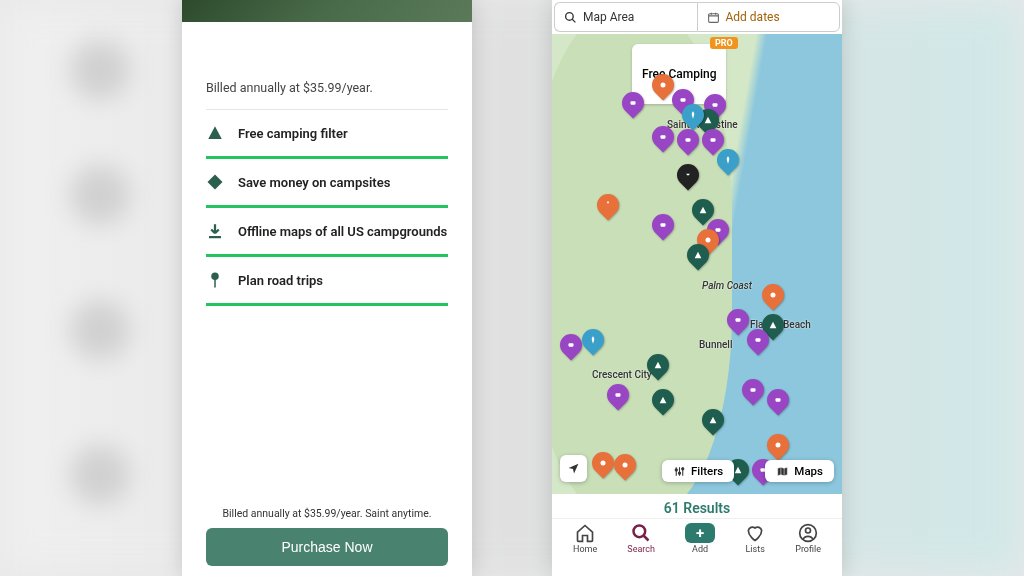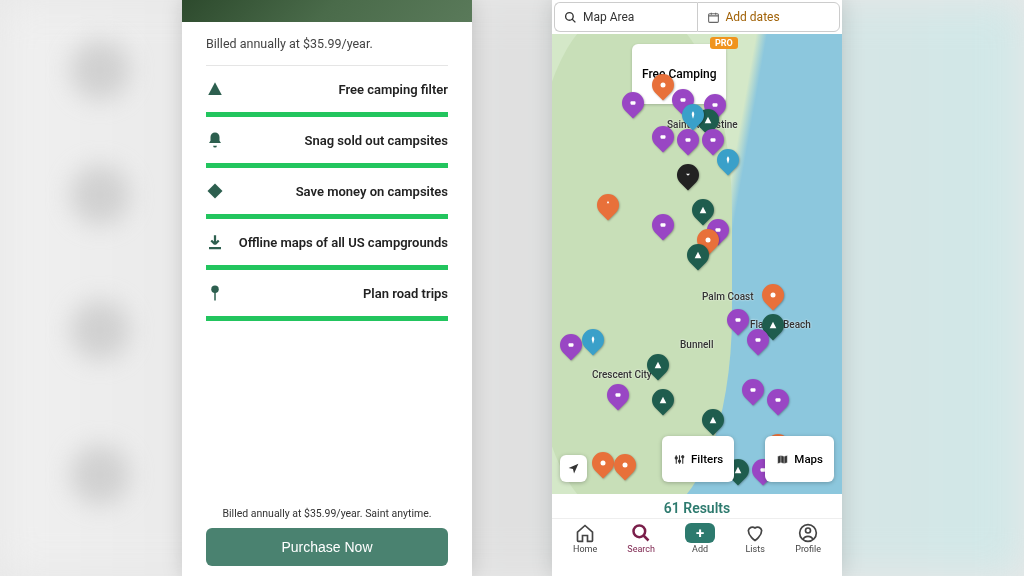--- a/index.html
+++ b/index.html
@@ -40,27 +40,27 @@
     background: linear-gradient(135deg,#2d4a2d 0%, #4a6b4a 50%, #5a7a5a 100%);
   }
   .promo-body { padding: 14px 24px 0 24px; }
   .promo-title {
     font-family: Georgia, serif;
     font-weight: 700;
     font-size: 20px;
     color: #1a1a1a;
     margin-bottom: 8px;
   }
-  .promo-sub { font-size: 12.5px; color: #444; margin-bottom: 14px; }
+  .promo-sub { font-size: 12.5px; color: #444; margin-bottom: 14px; margin-top: 44px; }
   .feat-list { border-top: 1px solid #e5e5e5; }
   .feat {
     display:flex; align-items:center; gap:14px;
     padding: 14px 0;
-    border-bottom:5px solid #22c55e;
-    font-size: 13px; font-weight:600; color:#222;justify-content:space-between;
+    border-bottom:3px solid #22c55e;
+    font-size: 13px; font-weight:600; color:#222;
   }
   .feat-icon { width:18px; height:18px; color:#2d5f4f; flex-shrink:0; display:flex; align-items:center; justify-content:center;}
   .promo-footer {
     position:absolute; bottom:0; left:0; right:0;
     padding: 8px 24px 10px;
     text-align:center;
   }
   .fine { font-size:10.5px; color:#333; margin-bottom:8px;}
   .fine b { font-weight:400;}
   .purchase-btn {
@@ -111,21 +111,21 @@
   }
   .pin svg{transform:rotate(45deg);width:10px;height:10px;fill:#fff;}
   .pin-purple{background:#9946c4;}
   .pin-teal{background:#1f5d4e;}
   .pin-orange{background:#e8703a;}
   .pin-blue{background:#3aa0c9;}
   .pin-black{background:#222;}
   .city-label{position:absolute;font-size:10px;color:#333;font-weight:500;text-shadow:0 0 2px #fff;}
   .map-btn {
     position:absolute; bottom:12px;
-    background:#fff; border-radius:6px; padding:16px 11px;
+    background:#fff; border-radius:6px; padding:4px 11px;
     font-size:11.5px; font-weight:500;
     display:flex;align-items:center;gap:5px;
     box-shadow:0 1px 4px rgba(0,0,0,.25);
     cursor:pointer;
   }
   .locate-btn{left:8px;padding:7px;}
   .filters-btn{left:110px;}
   .maps-btn{right:8px;}
   .map-btn svg{width:13px;height:13px;}
   .results-bar {
@@ -165,28 +165,20 @@
           <span class="feat-icon">
               <svg viewBox="0 0 24 24" fill="currentColor">
                 <path d="M12 3 L3 20 h18 Z"></path>
               </svg>
             </span>
           <span>Free camping filter</span>
         </div>
         <div class="feat">
           <span class="feat-icon">
               <svg viewBox="0 0 24 24" fill="currentColor">
-                <path d="M12 2a6 6 0 0 0-6 6v5l-2 3h16l-2-3V8a6 6 0 0 0-6-6zm0 20a2.5 2.5 0 0 0 2.5-2.5h-5A2.5 2.5 0 0 0 12 22z"></path>
-              </svg>
-            </span>
-          <span>Snag sold out campsites</span>
-        </div>
-        <div class="feat">
-          <span class="feat-icon">
-              <svg viewBox="0 0 24 24" fill="currentColor">
                 <path d="M12 2 L22 12 12 22 2 12 Z"></path>
               </svg>
             </span>
           <span>Save money on campsites</span>
         </div>
         <div class="feat">
           <span class="feat-icon">
               <svg viewBox="0 0 24 24" fill="none" stroke="currentColor" stroke-width="3">
                 <path d="M12 3v12m0 0l-5-5m5 5l5-5M4 20h16"></path>
               </svg>
@@ -230,23 +222,23 @@
       </div>
     </div>
 
     <div class="map-area">
       <div class="water-patch" style="top:30px;left:20px;width:50px;height:80px;"></div>
       <div class="land-patch" style="top:-20px;left:-20px;width:200px;height:500px;"></div>
       <div class="free-chip">Free Camping</div>
       <div class="pro-badge">PRO</div>
 
       <span class="city-label" style="top:85px;left:115px;">Saint Augustine</span>
-      <span class="city-label" style="top:257px;left:150px;">Palm Coast</span>
+      <span class="city-label" style="top:246px;left:150px;font-style:italic;">Palm Coast</span>
       <span class="city-label" style="top:335px;left:40px;">Crescent City</span>
-      <span class="city-label" style="top:305px;left:128px;">Bunnell</span>
+      <span class="city-label" style="top:305px;left:147px;">Bunnell</span>
       <span class="city-label" style="top:285px;left:198px;">Flagler Beach</span>
       <span class="city-label" style="top:435px;left:215px;">Daytona Beach</span>
 
       <div class="pin pin-orange" style="top:40px;left:100px;">
           <svg viewBox="0 0 24 24">
             <circle cx="12" cy="12" r="6"></circle>
           </svg>
         </div>
       <div class="pin pin-purple" style="top:58px;left:70px;">
           <svg viewBox="0 0 24 24">

